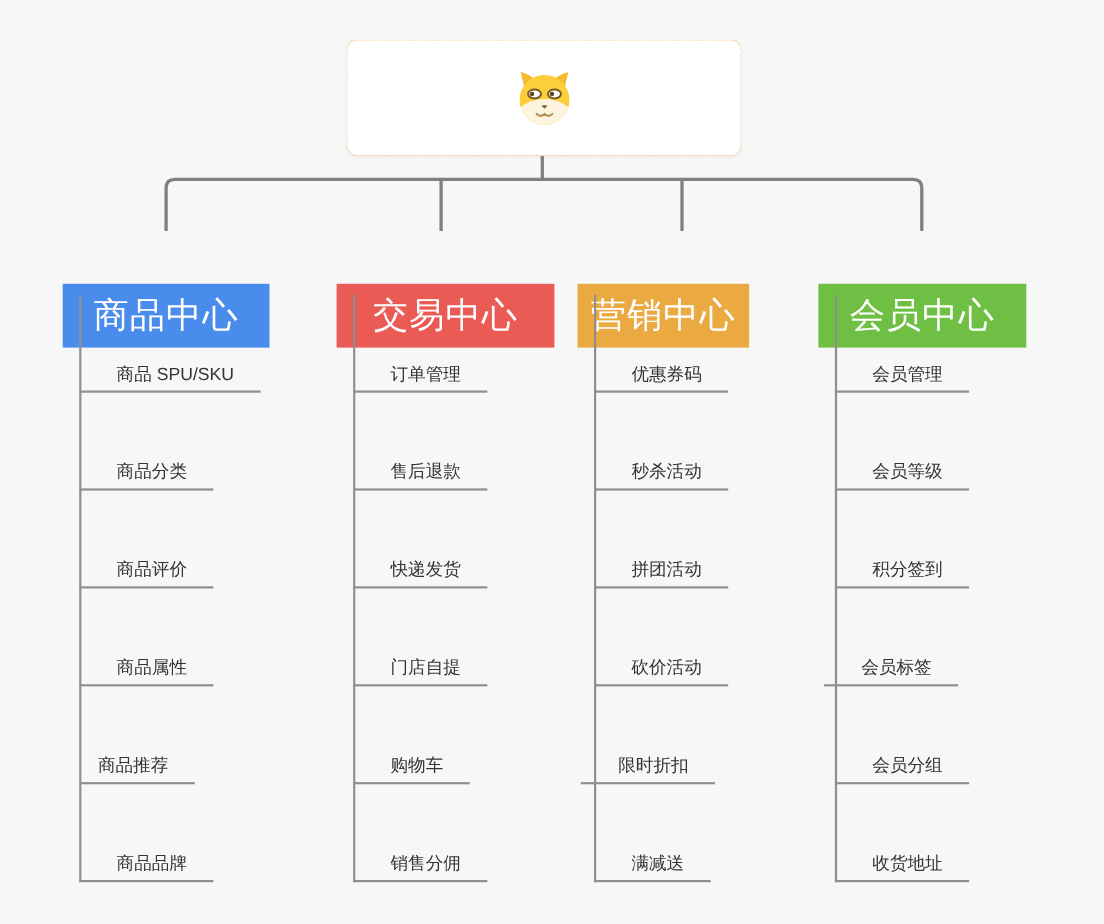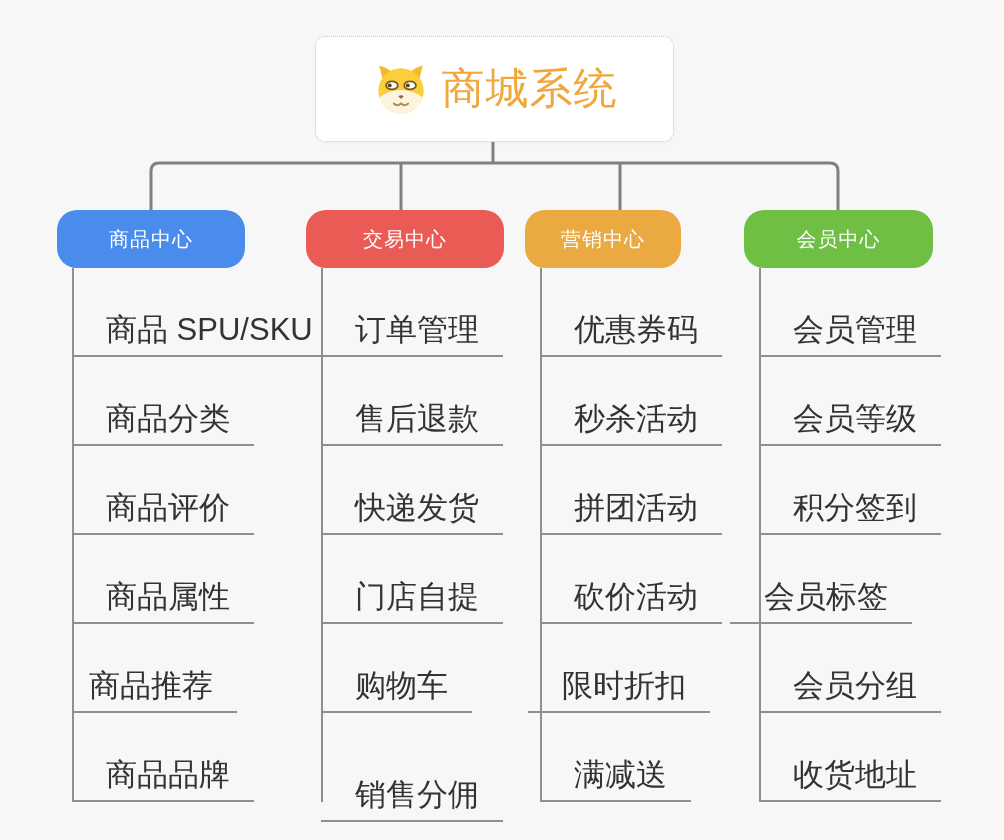--- a/index.html
+++ b/index.html
@@ -20,34 +20,35 @@
     display:flex;align-items:center;justify-content:center;gap:12px;
     box-sizing:border-box;
   }
   .root-title{
     font-size:43px;color:#f0a83e;letter-spacing:1px;white-space:nowrap;
   }
   .dog-icon{width:58px;height:58px;display:inline-block;}
 
   
   .branch-box{
-    position:absolute;height:58px;border-radius:20px;
+    position:absolute;height:58px;border-radius:0;
     display:flex;align-items:center;justify-content:center;
-    color:#ffffff;font-size:20px;letter-spacing:1px;white-space:nowrap;
+    color:#ffffff;font-size:32px;letter-spacing:1px;white-space:nowrap;
     box-sizing:border-box;
+    margin-top:48px;
   }
 
   
   .spine{position:absolute;width:2px;background:#8f8f8f;}
   .child-topic{
     position:absolute;height:36px;box-sizing:border-box;
     border-bottom:2px solid #8f8f8f;
     padding:0 24px 4px 34px;
     display:flex;align-items:flex-end;
-    font-size:31px;color:#333333;white-space:nowrap;
+    font-size:16px;color:#333333;white-space:nowrap;
   }
 </style>
 </head>
 <body>
 
 <div class="canvas">
 
   <svg class="connectors" viewBox="0 0 1004 840" xmlns="http://www.w3.org/2000/svg">
     <g stroke="#808080" stroke-width="3" fill="none">
       <path d="M493 141 L493 163"></path>
@@ -68,51 +69,50 @@
           </clipPath>
         <path d="M7 42 Q18 33 32 33 Q46 33 57 42 L57 62 L7 62 Z" fill="#fdf4df" clip-path="url(#headclip)"></path>
         <ellipse cx="22" cy="28" rx="6.5" ry="4.5" fill="#ffffff" stroke="#7a5a26" stroke-width="2"></ellipse>
         <ellipse cx="42" cy="28" rx="6.5" ry="4.5" fill="#ffffff" stroke="#7a5a26" stroke-width="2"></ellipse>
         <circle cx="19.5" cy="28" r="2.2" fill="#5c421c"></circle>
         <circle cx="39.5" cy="28" r="2.2" fill="#5c421c"></circle>
         <path d="M29 40 Q32 38 35 40 L32 43 Z" fill="#8a6a3a"></path>
         <path d="M24 48 Q28 52 32 48 Q36 52 40 48" fill="none" stroke="#b08d55" stroke-width="2" stroke-linecap="round"></path>
       </svg>
     </span>
-    <span class="root-title">商城系统</span>
   </div>
 
   <div id="branches">
       <div class="branch-box" style="left: 57px; top: 210px; width: 188px; background: rgb(74, 140, 236);">商品中心</div>
       <div class="spine" style="left: 72px; top: 268px; height: 534px;"></div>
       <div class="child-topic" style="left: 72px; top: 321px;">商品 SPU/SKU</div>
       <div class="child-topic" style="left: 72px; top: 410px;">商品分类</div>
       <div class="child-topic" style="left: 72px; top: 499px;">商品评价</div>
       <div class="child-topic" style="left: 72px; top: 588px;">商品属性</div>
       <div class="child-topic" style="left: 72px; top: 677px; padding-left: 17px;">商品推荐</div>
       <div class="child-topic" style="left: 72px; top: 766px;">商品品牌</div>
       <div class="branch-box" style="left: 306px; top: 210px; width: 198px; background: rgb(234, 91, 85);">交易中心</div>
       <div class="spine" style="left: 321px; top: 268px; height: 534px;"></div>
       <div class="child-topic" style="left: 321px; top: 321px;">订单管理</div>
       <div class="child-topic" style="left: 321px; top: 410px;">售后退款</div>
       <div class="child-topic" style="left: 321px; top: 499px;">快递发货</div>
       <div class="child-topic" style="left: 321px; top: 588px;">门店自提</div>
       <div class="child-topic" style="left: 321px; top: 677px;">购物车</div>
-      <div class="child-topic" style="left: 321px; top: 786px; font-family: Liberation Mono, monospace;">销售分佣</div>
+      <div class="child-topic" style="left: 321px; top: 766px; font-family: Liberation Mono, monospace;">销售分佣</div>
       <div class="branch-box" style="left: 525px; top: 210px; width: 156px; background: rgb(235, 169, 66);">营销中心</div>
       <div class="spine" style="left: 540px; top: 268px; height: 534px;"></div>
       <div class="child-topic" style="left: 540px; top: 321px;">优惠券码</div>
       <div class="child-topic" style="left: 540px; top: 410px;">秒杀活动</div>
       <div class="child-topic" style="left: 540px; top: 499px;">拼团活动</div>
       <div class="child-topic" style="left: 540px; top: 588px;">砍价活动</div>
       <div class="child-topic" style="left: 528px; top: 677px;">限时折扣</div>
       <div class="child-topic" style="left: 540px; top: 766px;">满减送</div>
       <div class="branch-box" style="left: 744px; top: 210px; width: 189px; background: rgb(111, 191, 69);">会员中心</div>
       <div class="spine" style="left: 759px; top: 268px; height: 534px;"></div>
       <div class="child-topic" style="left: 759px; top: 321px;">会员管理</div>
       <div class="child-topic" style="left: 759px; top: 410px;">会员等级</div>
       <div class="child-topic" style="left: 759px; top: 499px;">积分签到</div>
-      <div class="child-topic" style="left: 730px; top: 588px;">会员标签</div>
+      <div class="child-topic" style="left: 749px; top: 588px;">会员标签</div>
       <div class="child-topic" style="left: 759px; top: 677px;">会员分组</div>
       <div class="child-topic" style="left: 759px; top: 766px;">收货地址</div>
     </div>
 
 </div>
 
 </body></html>

